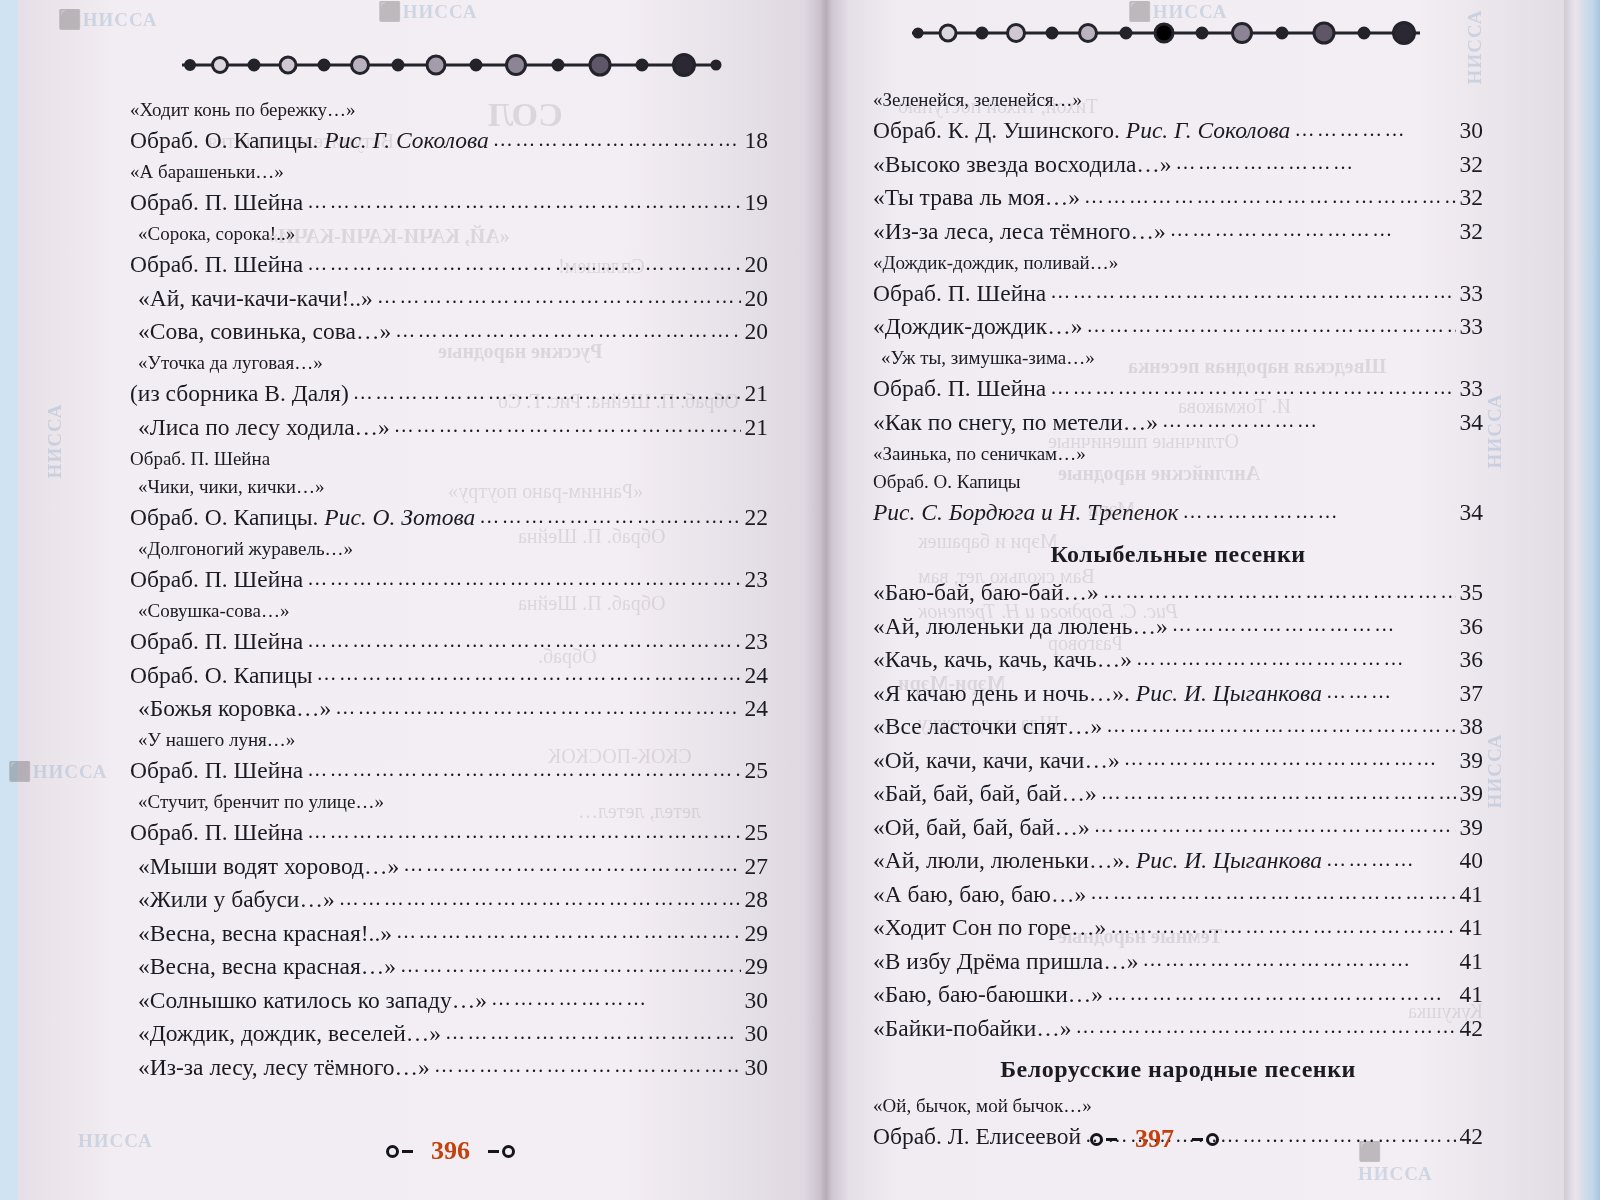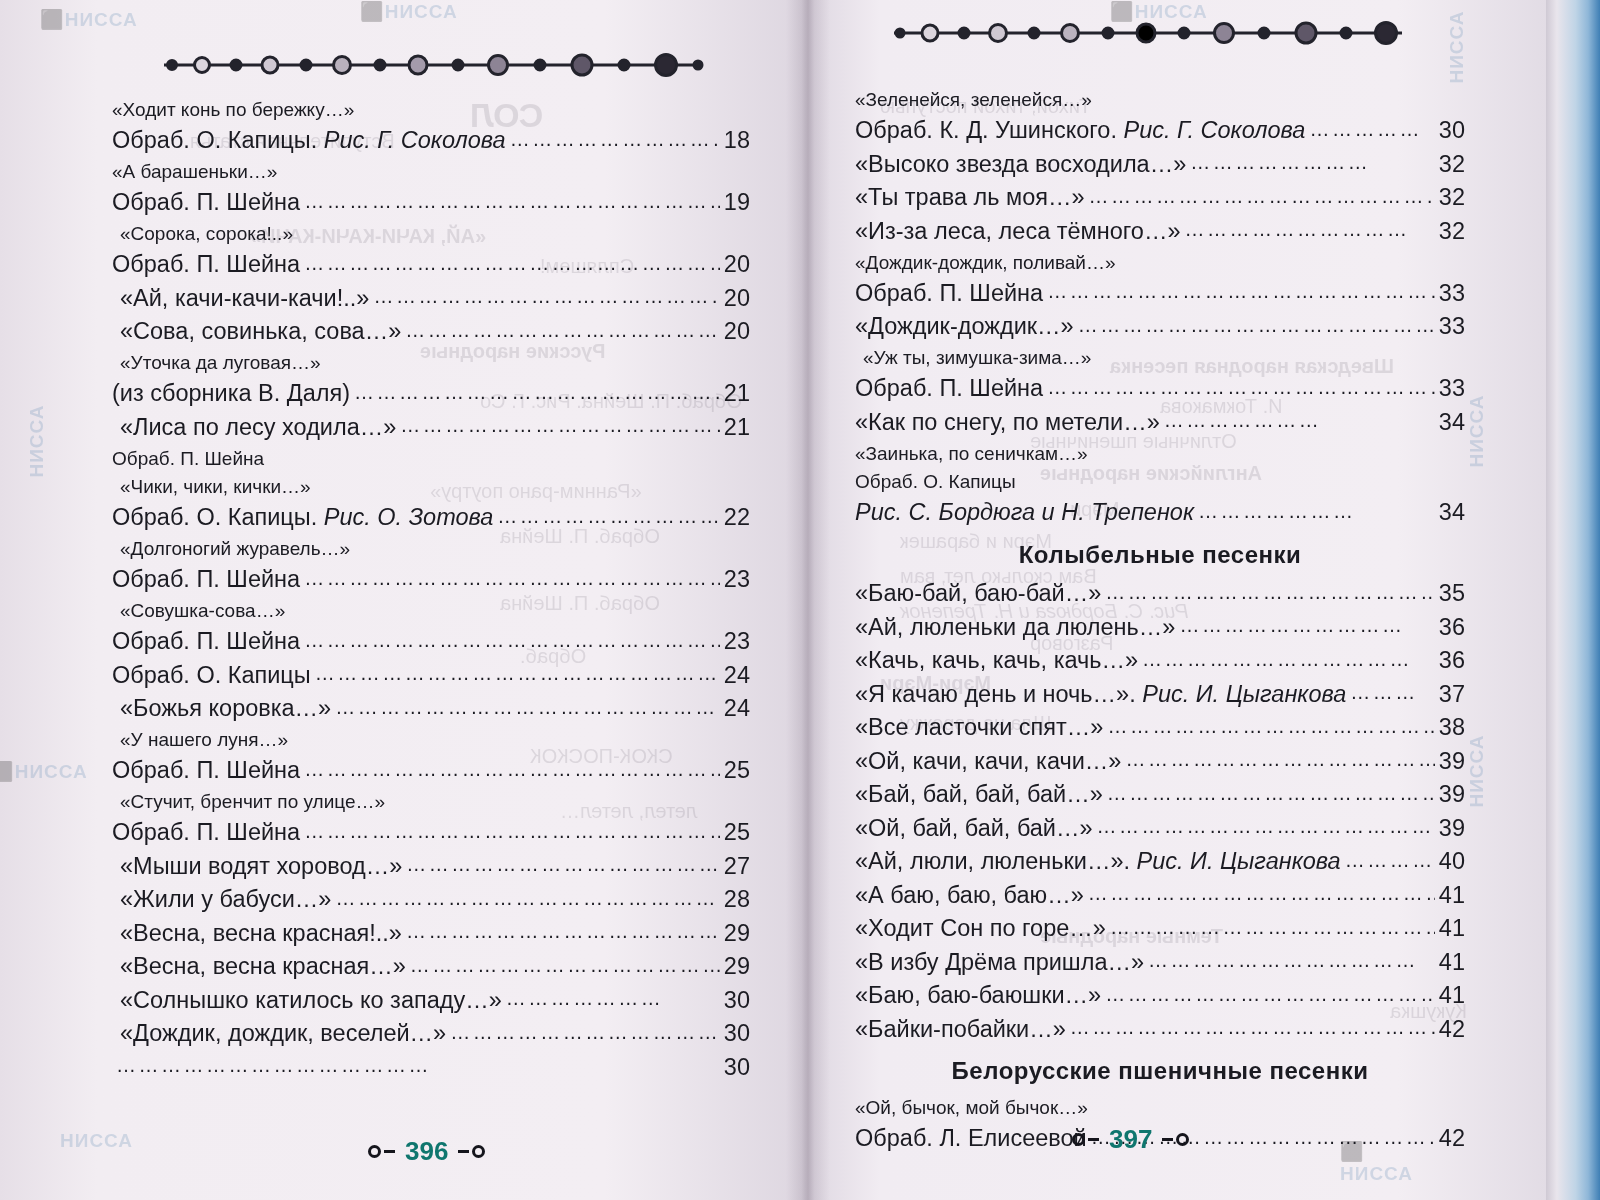--- a/index.html
+++ b/index.html
@@ -8,22 +8,23 @@
     width: 1600px; height: 1200px;
     font-family: "Liberation Sans", sans-serif;
     background: #cfe3f2;
     overflow: hidden;
     position: relative;
   }
 
   
   #book {
     position: absolute;
-    left: 0; top: 0; width: 1276px; height: 1200px;
+    left: 18px; top: 0; width: 1276px; height: 1200px;
     background: #e9e4ea;
+    font-family: Liberation Serif, serif;
   }
   .page {
     position: absolute;
     top: 0; height: 1200px;
     background: linear-gradient(90deg,#efe9ef 0%, #f3eef3 30%, #f0ebf1 70%, #e6e0e8 100%);
   }
   #page-left  { left: 0;   width: 806px;
     background: linear-gradient(90deg,#e6dfe7 0%, #f2edf2 12%, #f3eef3 75%, #ddd6e0 100%); }
   #page-right { left: 806px; width: 740px;
     background: linear-gradient(90deg,#ded7e1 0%, #f1ecf2 10%, #f3eef3 80%, #e2dce5 100%); }
@@ -108,22 +109,22 @@
     text-align:center;
     font-weight:bold;
     font-size:24px;
     margin: 16px 0 13px 0;
     letter-spacing: 0.5px;
   }
 
   
   .folio {
     position:absolute;
-    display:flex; align-items:center; gap:10px;
-    font-size:26px; font-weight:bold; color:#0f766e;
+    display:flex; align-items:center; gap:18px;
+    font-size:26px; font-weight:bold; color:#c2410c;
   }
   #folio-left  { left: 368px; top: 1136px; }
   #folio-right { left: 1072px; top: 1124px; }
   .bead-pair { display:flex; align-items:center; gap:3px; }
   .bead-o {
     width:13px; height:13px; border-radius:50%;
     border:3px solid #15151c; display:inline-block;
   }
   .bead-dash { width:11px; height:3px; background:#15151c; display:inline-block; }
 </style>
@@ -344,20 +345,21 @@
       <span class="pg">30</span>
     </div>
 
     <div class="entry">
       <span class="txt indent">«Дождик, дождик, веселей…»</span>
       <span class="dots">…………………………………</span>
       <span class="pg">30</span>
     </div>
 
     <div class="entry">
+      <span class="txt indent">«Из-за лесу, лесу тёмного…»</span>
       <span class="dots">……………………………………</span>
       <span class="pg">30</span>
     </div>
   </div>
 
   <div class="col" id="col-right" style="top:90px;margin-left:19px;">
 
     <div class="plain">«Зеленейся, зеленейся…»</div>
     <div class="entry">
       <span class="txt"><span>Обраб. К. Д. Ушинского. </span><span class="it">Рис. Г. Соколова</span></span>
@@ -483,21 +485,21 @@
       <span class="txt">«Баю, баю-баюшки…»</span>
       <span class="dots">………………………………………</span>
       <span class="pg">41</span>
     </div>
     <div class="entry">
       <span class="txt">«Байки-побайки…»</span>
       <span class="dots">…………………………………………………</span>
       <span class="pg">42</span>
     </div>
 
-    <div class="section-head">Белорусские пшеничные песенки</div>
+    <div class="section-head">Белорусские народные песенки</div>
     <div class="plain">«Ой, бычок, мой бычок…»</div>
     <div class="entry">
       <span class="txt">Обраб. Л. Елисеевой</span>
       <span class="dots">………………………………………………</span>
       <span class="pg">42</span>
     </div>
   </div>
 
   <div class="folio" id="folio-left">
     <span class="bead-pair">

